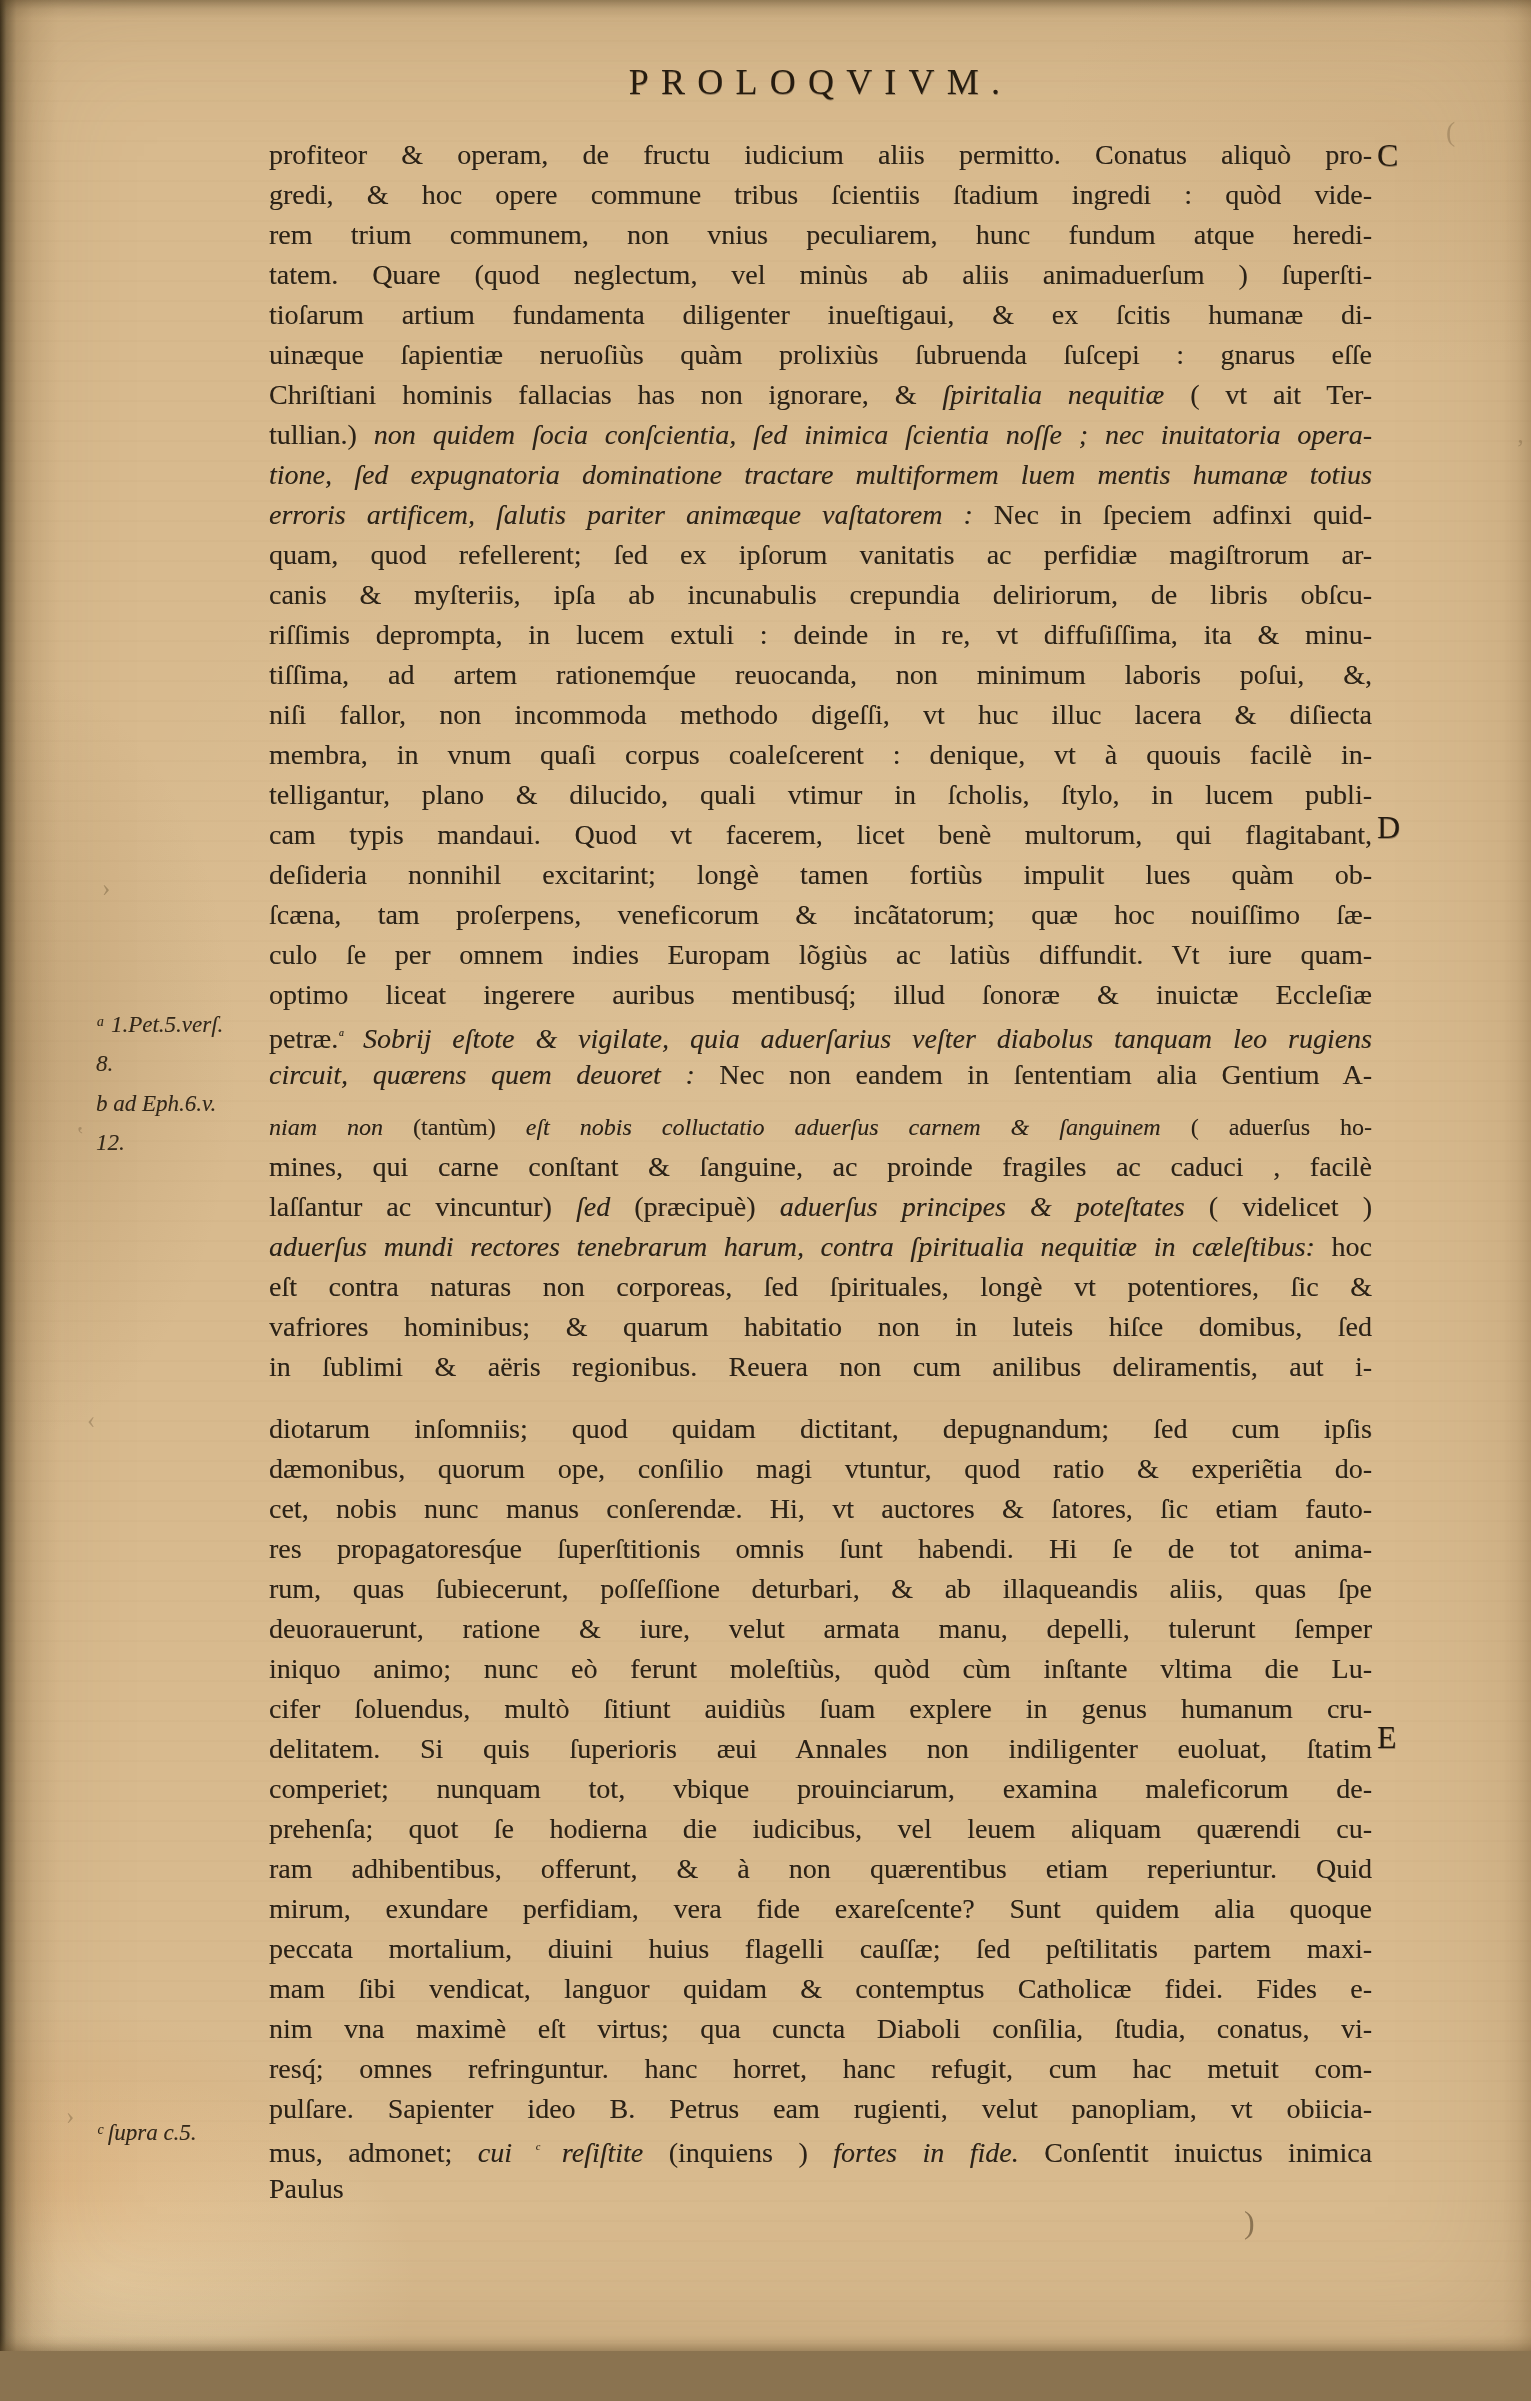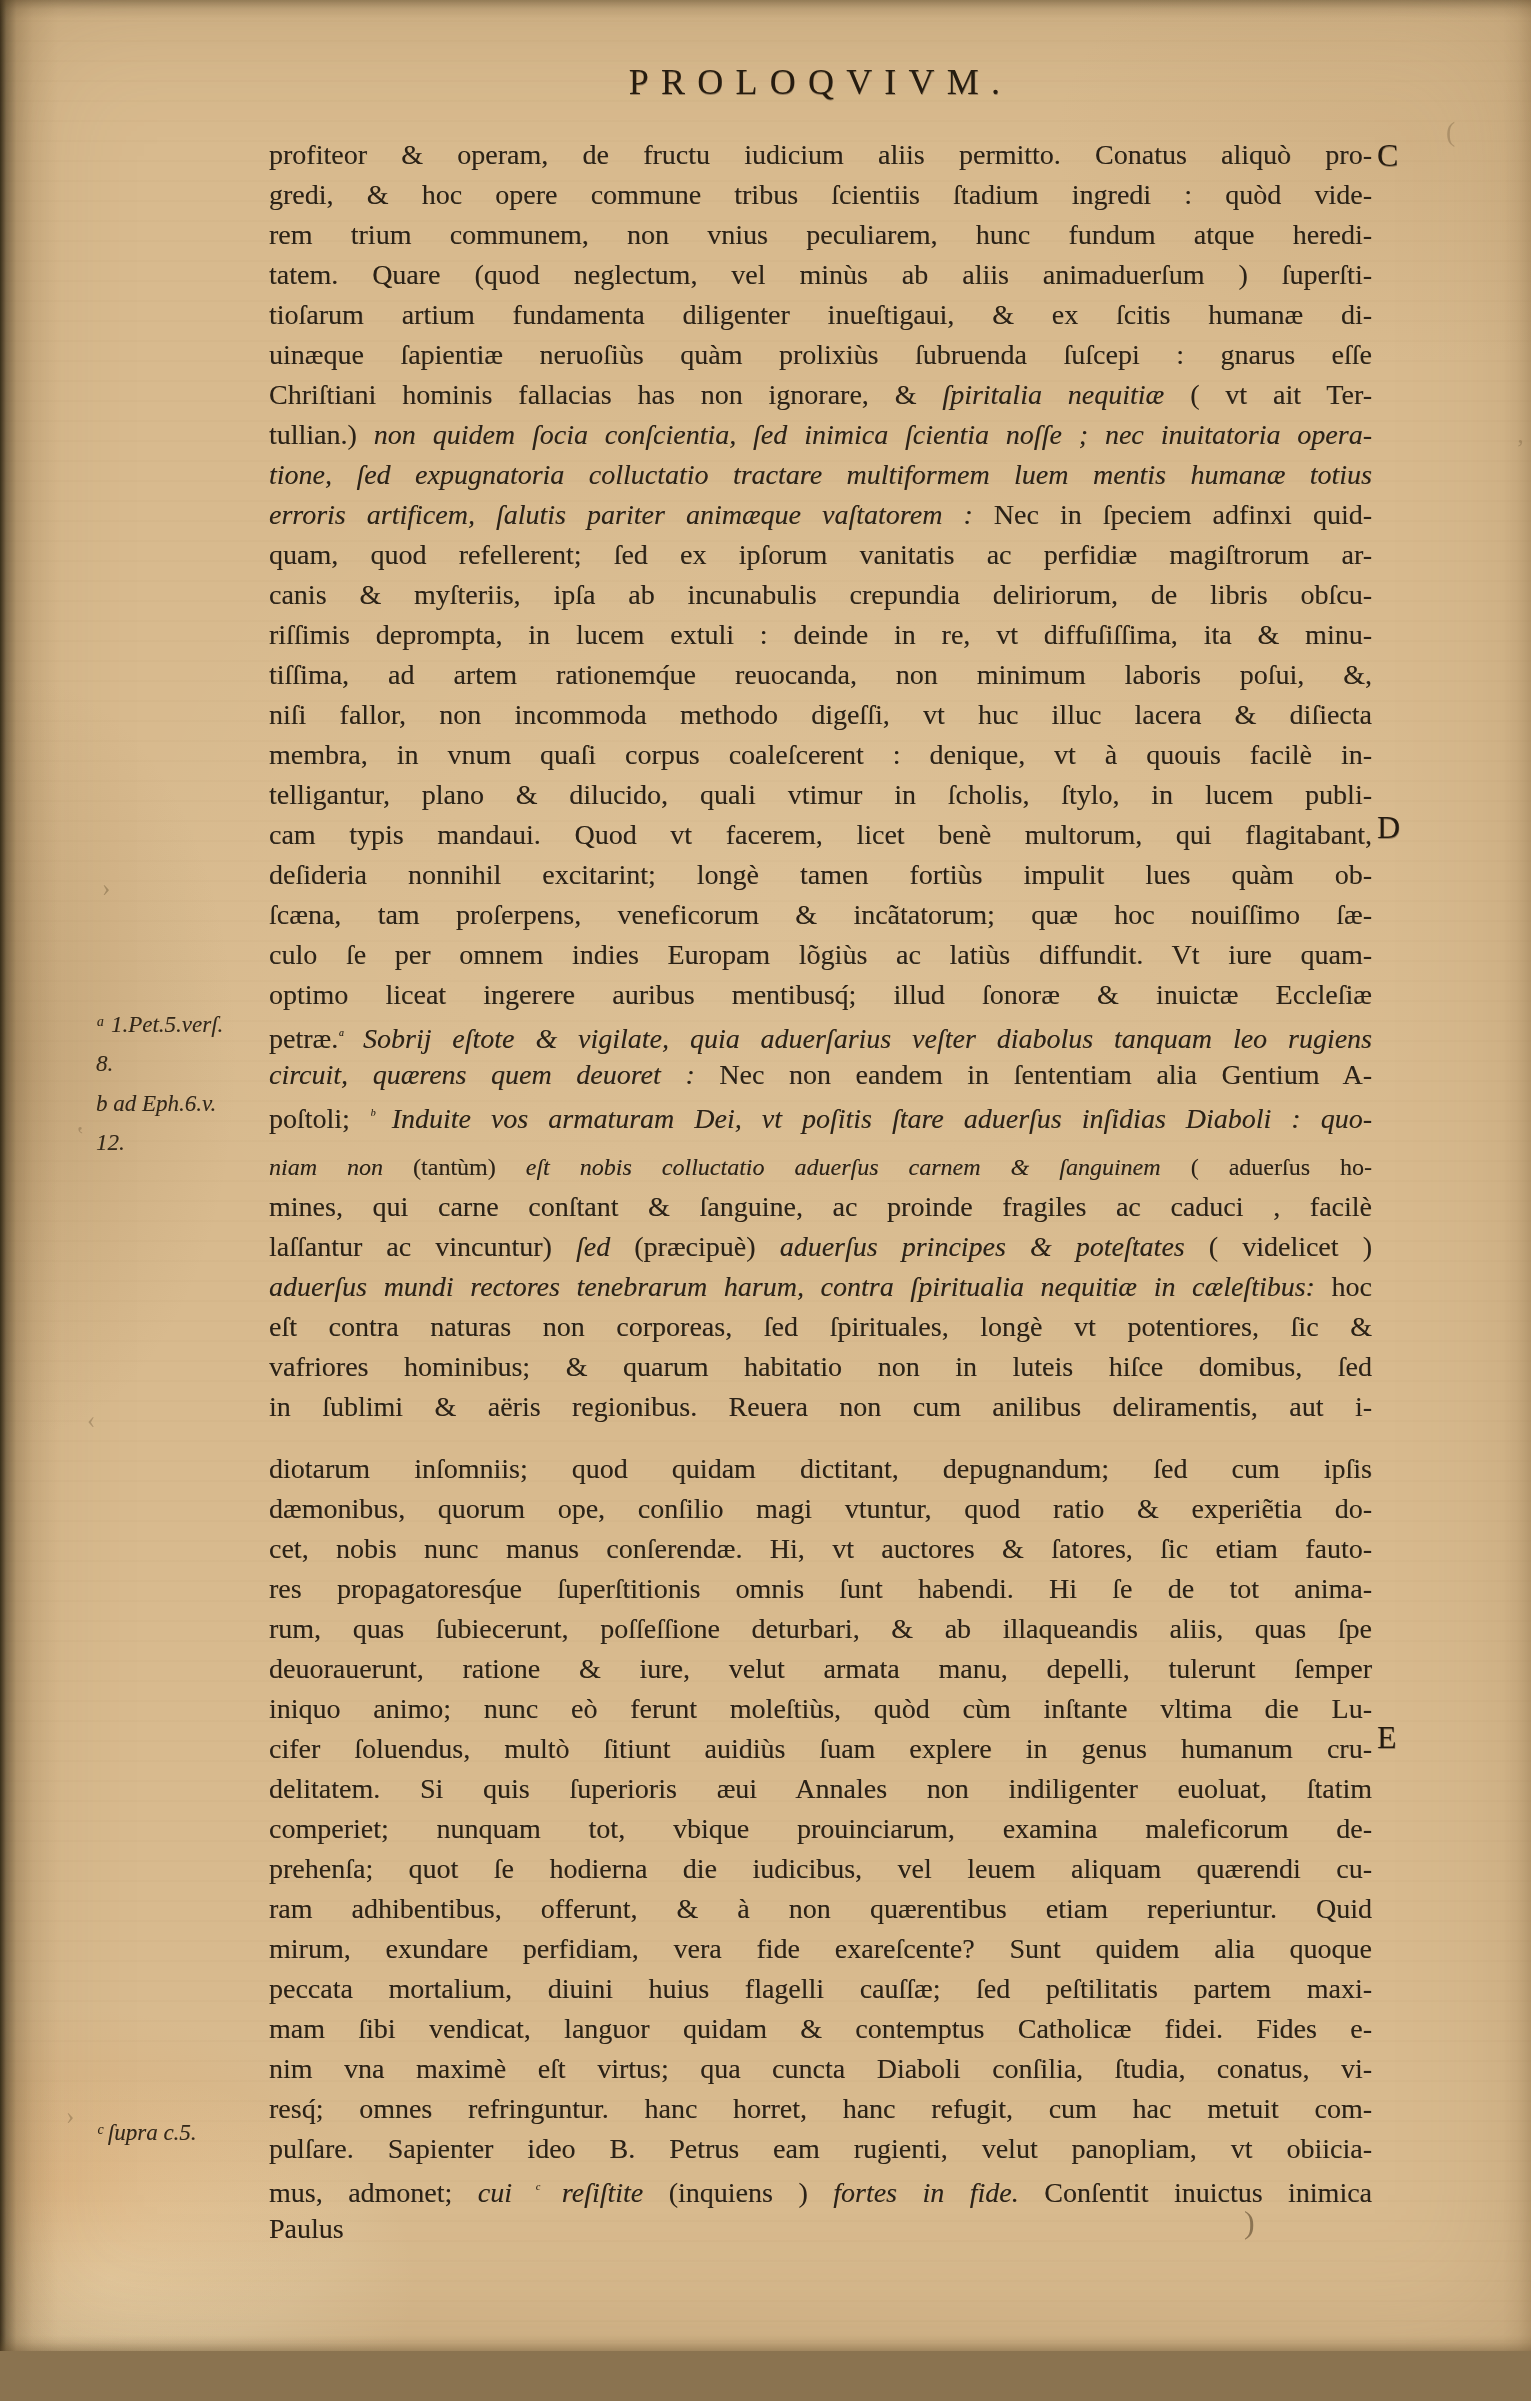--- a/index.html
+++ b/index.html
@@ -84,37 +84,36 @@
 
   <div class="text-block">
       <div class="line" style="font-size: 28px;"><span>profiteor &amp; operam, de fructu iudicium aliis permitto. Conatus aliquò pro-</span></div>
       <div class="line" style="font-size: 28px;"><span>gredi, &amp; hoc opere commune tribus ſcientiis ſtadium ingredi : quòd vide-</span></div>
       <div class="line" style="font-size: 28px;"><span>rem trium communem, non vnius peculiarem, hunc fundum atque heredi-</span></div>
       <div class="line" style="font-size: 28px;"><span>tatem. Quare (quod neglectum, vel minùs ab aliis animaduerſum ) ſuperſti-</span></div>
       <div class="line" style="font-size: 28px;"><span>tioſarum artium fundamenta diligenter inueſtigaui, &amp; ex ſcitis humanæ di-</span></div>
       <div class="line" style="font-size: 28px;"><span>uinæque ſapientiæ neruoſiùs quàm prolixiùs ſubruenda ſuſcepi : gnarus eſſe</span></div>
       <div class="line" style="font-size: 28px;"><span>Chriſtiani hominis fallacias has non ignorare, &amp; </span><span class="it">ſpiritalia nequitiæ</span><span> ( vt ait Ter-</span></div>
       <div class="line" style="font-size: 28px;"><span>tullian.) </span><span class="it">non quidem ſocia conſcientia, ſed inimica ſcientia noſſe ; nec inuitatoria opera-</span></div>
-      <div class="line" style="font-size: 28px;"><span class="it">tione, ſed expugnatoria colluctatio tractare multiformem luem mentis humanæ totius</span></div>
+      <div class="line" style="font-size: 28px;"><span class="it">tione, ſed expugnatoria dominatione tractare multiformem luem mentis humanæ totius</span></div>
       <div class="line" style="font-size: 28px;"><span class="it">erroris artificem, ſalutis pariter animæque vaſtatorem : </span><span>Nec in ſpeciem adfinxi quid-</span></div>
       <div class="line" style="font-size: 28px;"><span>quam, quod refellerent; ſed ex ipſorum vanitatis ac perfidiæ magiſtrorum ar-</span></div>
       <div class="line" style="font-size: 28px;"><span>canis &amp; myſteriis, ipſa ab incunabulis crepundia deliriorum, de libris obſcu-</span></div>
       <div class="line" style="font-size: 28px;"><span>riſſimis deprompta, in lucem extuli : deinde in re, vt diffuſiſſima, ita &amp; minu-</span></div>
       <div class="line" style="font-size: 28px;"><span>tiſſima, ad artem rationemq́ue reuocanda, non minimum laboris poſui, &amp;,</span></div>
       <div class="line" style="font-size: 28px;"><span>niſi fallor, non incommoda methodo digeſſi, vt huc illuc lacera &amp; diſiecta</span></div>
       <div class="line" style="font-size: 28px;"><span>membra, in vnum quaſi corpus coaleſcerent : denique, vt à quouis facilè in-</span></div>
       <div class="line" style="font-size: 28px;"><span>telligantur, plano &amp; dilucido, quali vtimur in ſcholis, ſtylo, in lucem publi-</span></div>
       <div class="line" style="font-size: 28px;"><span>cam typis mandaui. Quod vt facerem, licet benè multorum, qui flagitabant,</span></div>
       <div class="line" style="font-size: 28px;"><span>deſideria nonnihil excitarint; longè tamen fortiùs impulit lues quàm ob-</span></div>
       <div class="line" style="font-size: 28px;"><span>ſcæna, tam proſerpens, veneficorum &amp; incãtatorum; quæ hoc nouiſſimo ſæ-</span></div>
       <div class="line" style="font-size: 28px;"><span>culo ſe per omnem indies Europam lõgiùs ac latiùs diffundit. Vt iure quam-</span></div>
       <div class="line" style="font-size: 28px;"><span>optimo liceat ingerere auribus mentibusq́; illud ſonoræ &amp; inuictæ Eccleſiæ</span></div>
       <div class="line" style="font-size: 28px;"><span>petræ.</span><span class="sup">ᵃ </span><span class="it">Sobrij eſtote &amp; vigilate, quia aduerſarius veſter diabolus tanquam leo rugiens</span></div>
       <div class="line" style="font-size: 28px;"><span class="it">circuit, quærens quem deuoret : </span><span>Nec non eandem in ſententiam alia Gentium A-</span></div>
-      <div class="line" style="font-size: 28px;"><span>poſtoli; </span><span class="sup">ᵇ </span><span class="it">Induite vos armaturam Dei, vt poſitis ſtare aduerſus inſidias Diaboli : quo-</span></div>
       <div class="line" style="font-size: 24px; margin-top: 12px;"><span class="it">niam non </span><span>(tantùm) </span><span class="it">eſt nobis colluctatio aduerſus carnem &amp; ſanguinem </span><span>( aduerſus ho-</span></div>
       <div class="line" style="font-size: 28px;"><span>mines, qui carne conſtant &amp; ſanguine, ac proinde fragiles ac caduci , facilè</span></div>
       <div class="line" style="font-size: 28px;"><span>laſſantur ac vincuntur) </span><span class="it">ſed </span><span>(præcipuè) </span><span class="it">aduerſus principes &amp; poteſtates </span><span>( videlicet )</span></div>
       <div class="line" style="font-size: 28px;"><span class="it">aduerſus mundi rectores tenebrarum harum, contra ſpiritualia nequitiæ in cæleſtibus: </span><span>hoc</span></div>
       <div class="line" style="font-size: 28px;"><span>eſt contra naturas non corporeas, ſed ſpirituales, longè vt potentiores, ſic &amp;</span></div>
       <div class="line" style="font-size: 28px;"><span>vafriores hominibus; &amp; quarum habitatio non in luteis hiſce domibus, ſed</span></div>
       <div class="line" style="font-size: 28px;"><span>in ſublimi &amp; aëris regionibus. Reuera non cum anilibus deliramentis, aut i-</span></div>
       <div class="line" style="font-size: 28px; margin-top: 22px;"><span>diotarum inſomniis; quod quidam dictitant, depugnandum; ſed cum ipſis</span></div>
       <div class="line" style="font-size: 28px;"><span>dæmonibus, quorum ope, conſilio magi vtuntur, quod ratio &amp; experiẽtia do-</span></div>
       <div class="line" style="font-size: 28px;"><span>cet, nobis nunc manus conſerendæ. Hi, vt auctores &amp; ſatores, ſic etiam fauto-</span></div>

